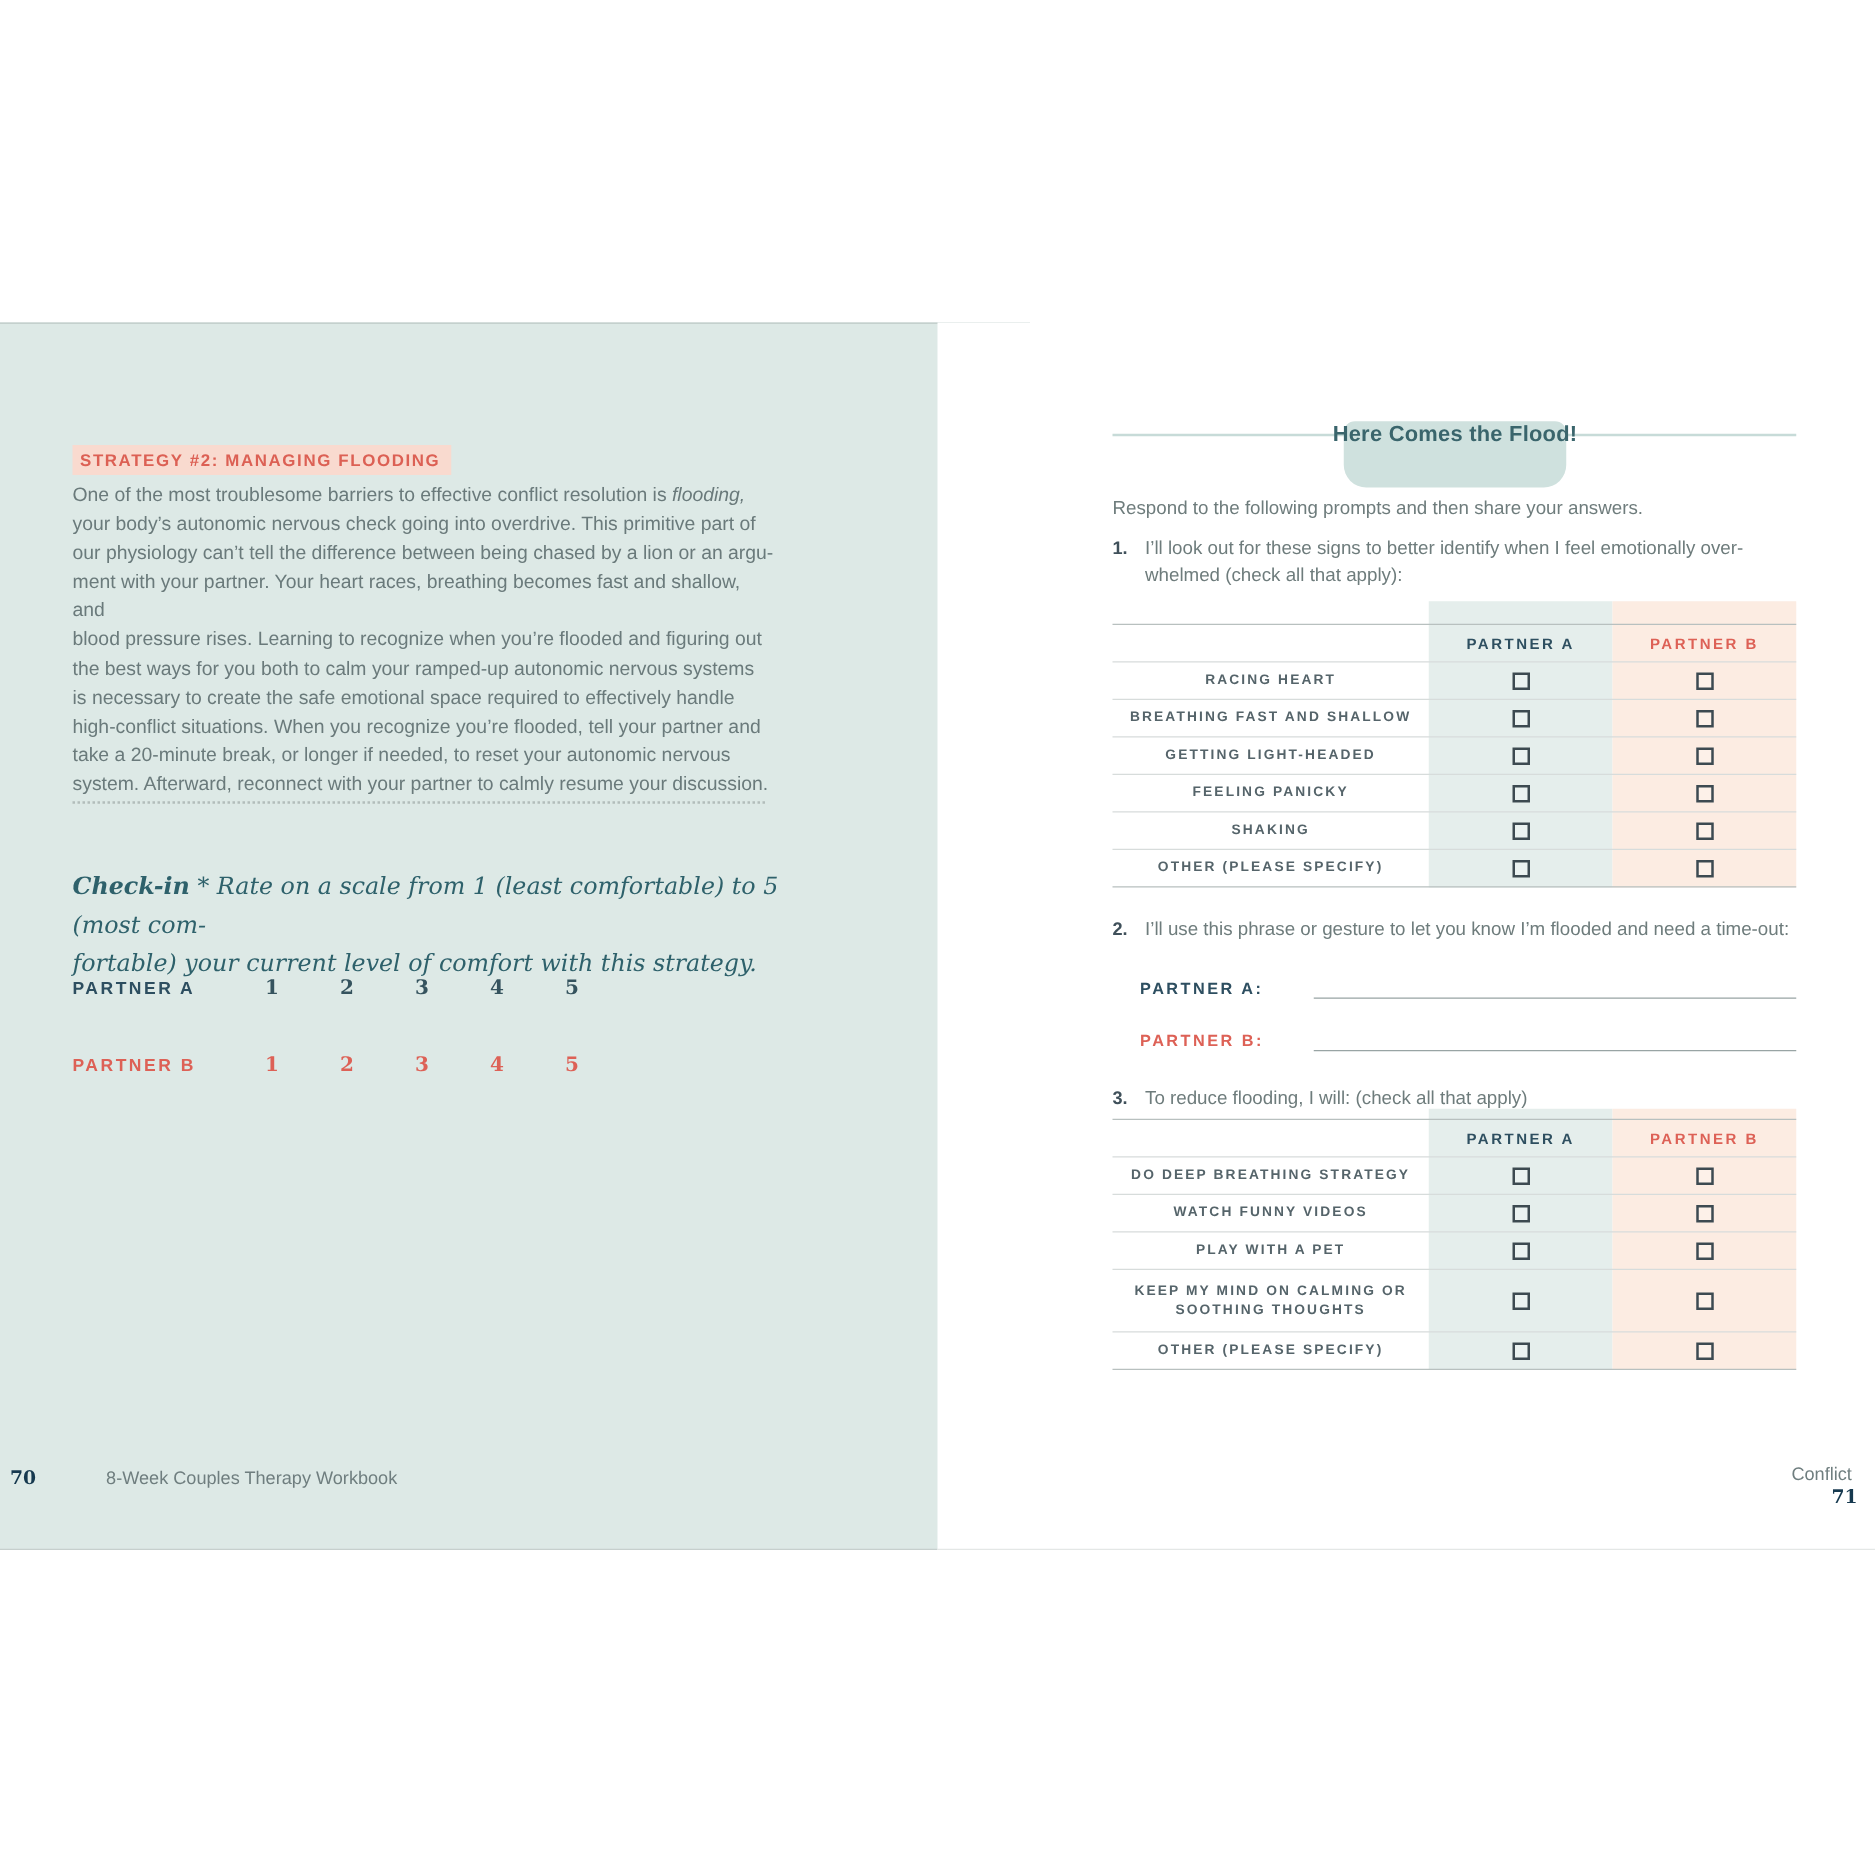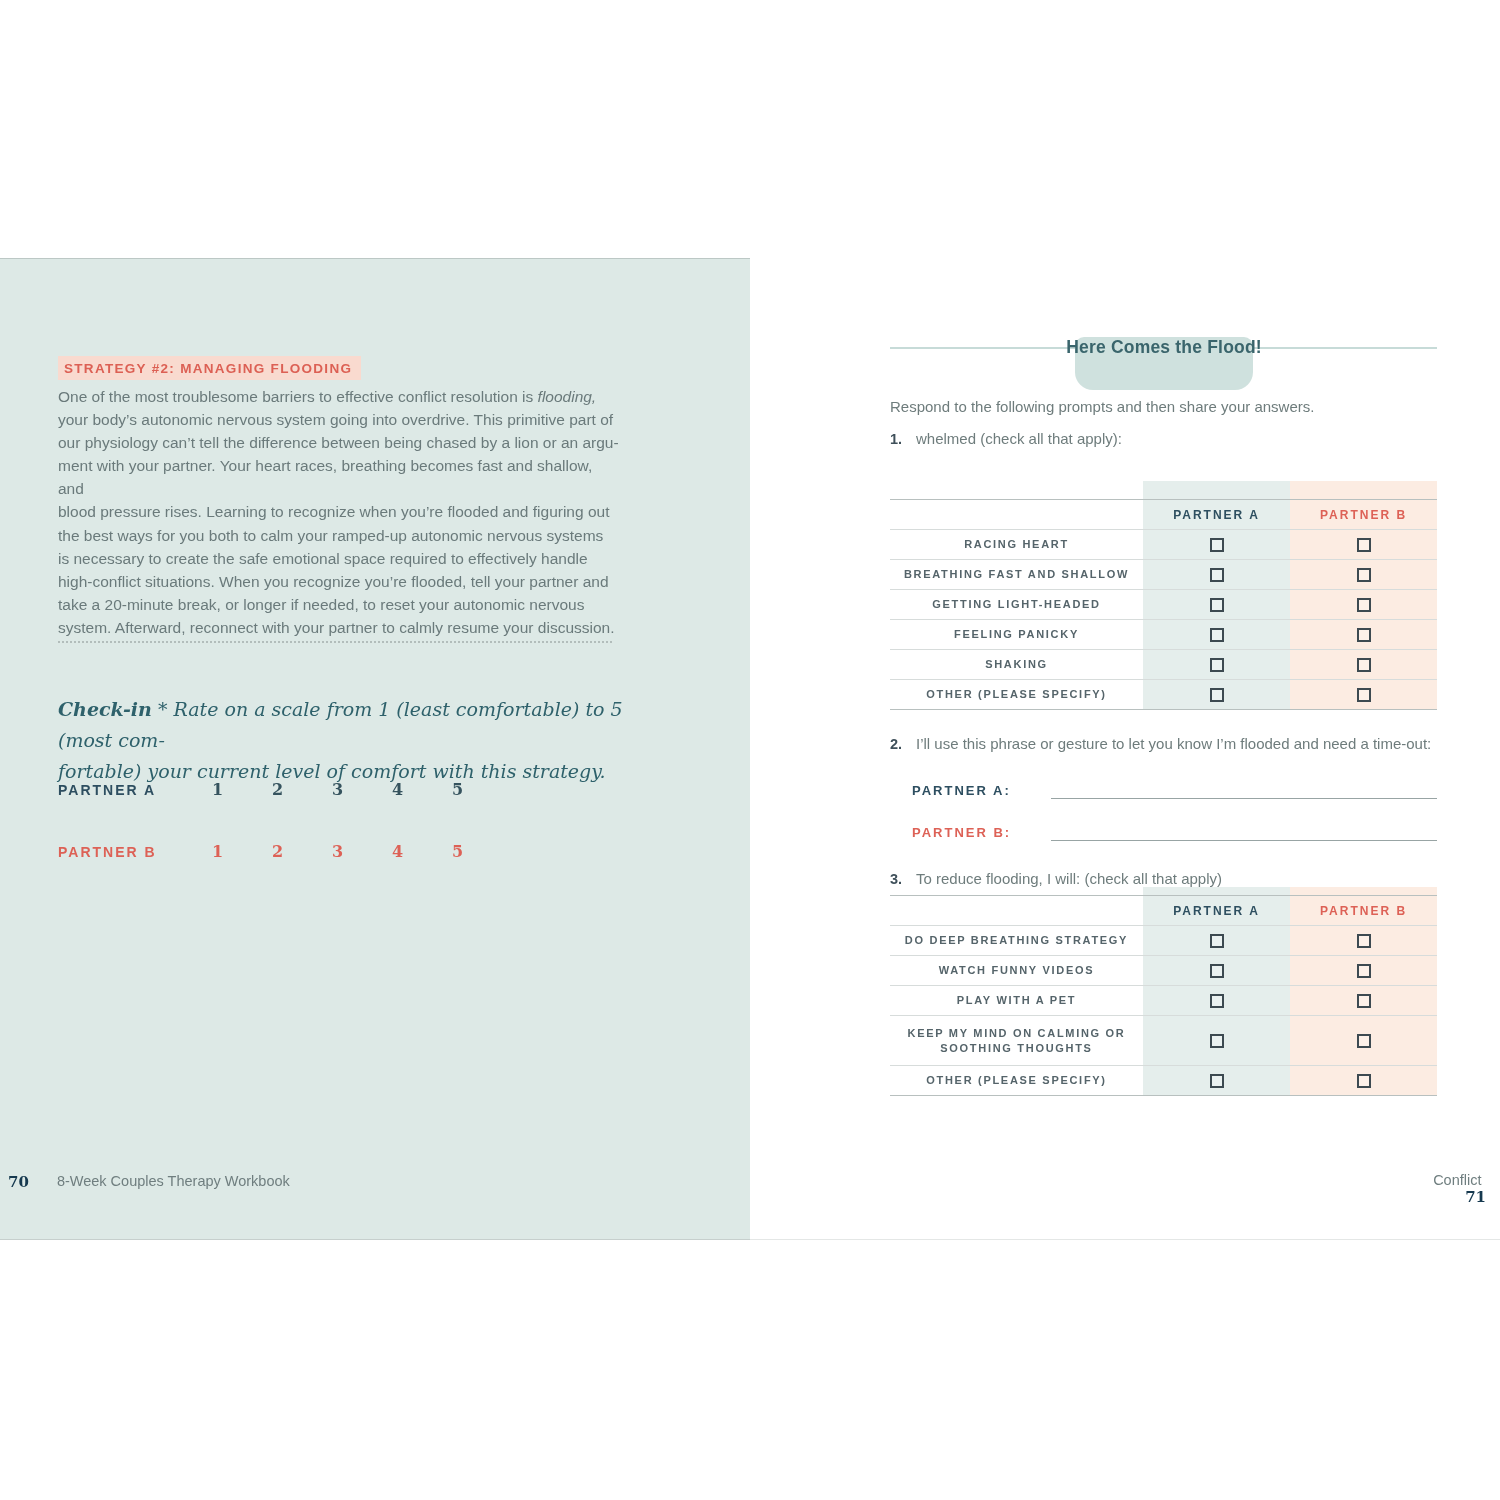--- a/index.html
+++ b/index.html
@@ -38,21 +38,21 @@
   }
   .checkin .line b { font-weight:700; }
   .scale-row { position:absolute; left:58px; display:flex; align-items:baseline; }
   .scale-row .scale-label { width:154px; font-size:14px; font-weight:700; letter-spacing:2px; }
   .scale-row .scale-num {
     display:inline-block; width:60px; font-family:"DejaVu Serif", serif;
     font-size:16px; font-weight:700; cursor:default;
   }
   .scale-a { top:521px; } .scale-a .scale-label { color:#2d4e60; } .scale-a .scale-num { color:#35535e; }
   .scale-b { top:583px; } .scale-b .scale-label { color:#dd6156; } .scale-b .scale-num { color:#dd6156; }
-  .footer-left { position:absolute; left:8px; top:914px; display:flex; align-items:flex-start; }
+  .footer-left { position:absolute; left:8px; top:914px; display:flex; align-items:flex-end;gap:28px; }
   .page-num { font-family:"DejaVu Serif", serif; font-size:15px; font-weight:700; color:#16394f; }
   .footer-left .book-title { margin-left:28px; font-size:14.5px; color:#6f7e7f; }
   
   .header-rule { position:absolute; left:140px; top:89px; width:547px; height:2px; background:#c7dbd8; }
   .flood-badge {
     position:absolute; left:325px; top:79px; width:178px; height:53px;
     background:#cfe1de; border-radius:9px 9px 18px 18px; z-index:2;
     display:flex; justify-content:center;
   }
   .flood-badge .badge-title {
@@ -102,21 +102,21 @@
 <body>
 
 <div class="spread">
 
   <div class="left-page">
 
     <div class="strategy-heading">STRATEGY #2: MANAGING FLOODING</div>
 
     <div class="body-paragraph">
         <div class="line">One of the most troublesome barriers to effective conflict resolution is <i>flooding,</i></div>
-        <div class="line">your body’s autonomic nervous system going into overdrive. This primitive part of</div>
+        <div class="line">your body’s autonomic nervous check going into overdrive. This primitive part of</div>
         <div class="line">our physiology can’t tell the difference between being chased by a lion or an argu-</div>
         <div class="line">ment with your partner. Your heart races, breathing becomes fast and shallow, and</div>
         <div class="line">blood pressure rises. Learning to recognize when you’re flooded and figuring out</div>
         <div class="line">the best ways for you both to calm your ramped-up autonomic nervous systems</div>
         <div class="line">is necessary to create the safe emotional space required to effectively handle</div>
         <div class="line">high-conflict situations. When you recognize you’re flooded, tell your partner and</div>
         <div class="line">take a 20-minute break, or longer if needed, to reset your autonomic nervous</div>
         <div class="line">system. Afterward, reconnect with your partner to calmly resume your discussion.</div>
       </div>
 
@@ -148,20 +148,21 @@
     <div class="header-rule"></div>
     <div class="flood-badge">
       <span class="badge-title">Here Comes the Flood!</span>
     </div>
 
     <div class="rp-intro">Respond to the following prompts and then share your answers.</div>
 
     <div class="item item-1">
       <span class="num">1.</span>
       <span class="txt">
+          <div class="line">I’ll look out for these signs to better identify when I feel emotionally over-</div>
           <div class="line">whelmed (check all that apply):</div>
         </span>
     </div>
 
     <div class="table-wrap cap-lg tw-1">
       <div class="tint tint-a"></div>
       <div class="tint tint-b"></div>
       <div class="t-table">
           <div class="t-row t-head">
             <div class="t-label"></div>

